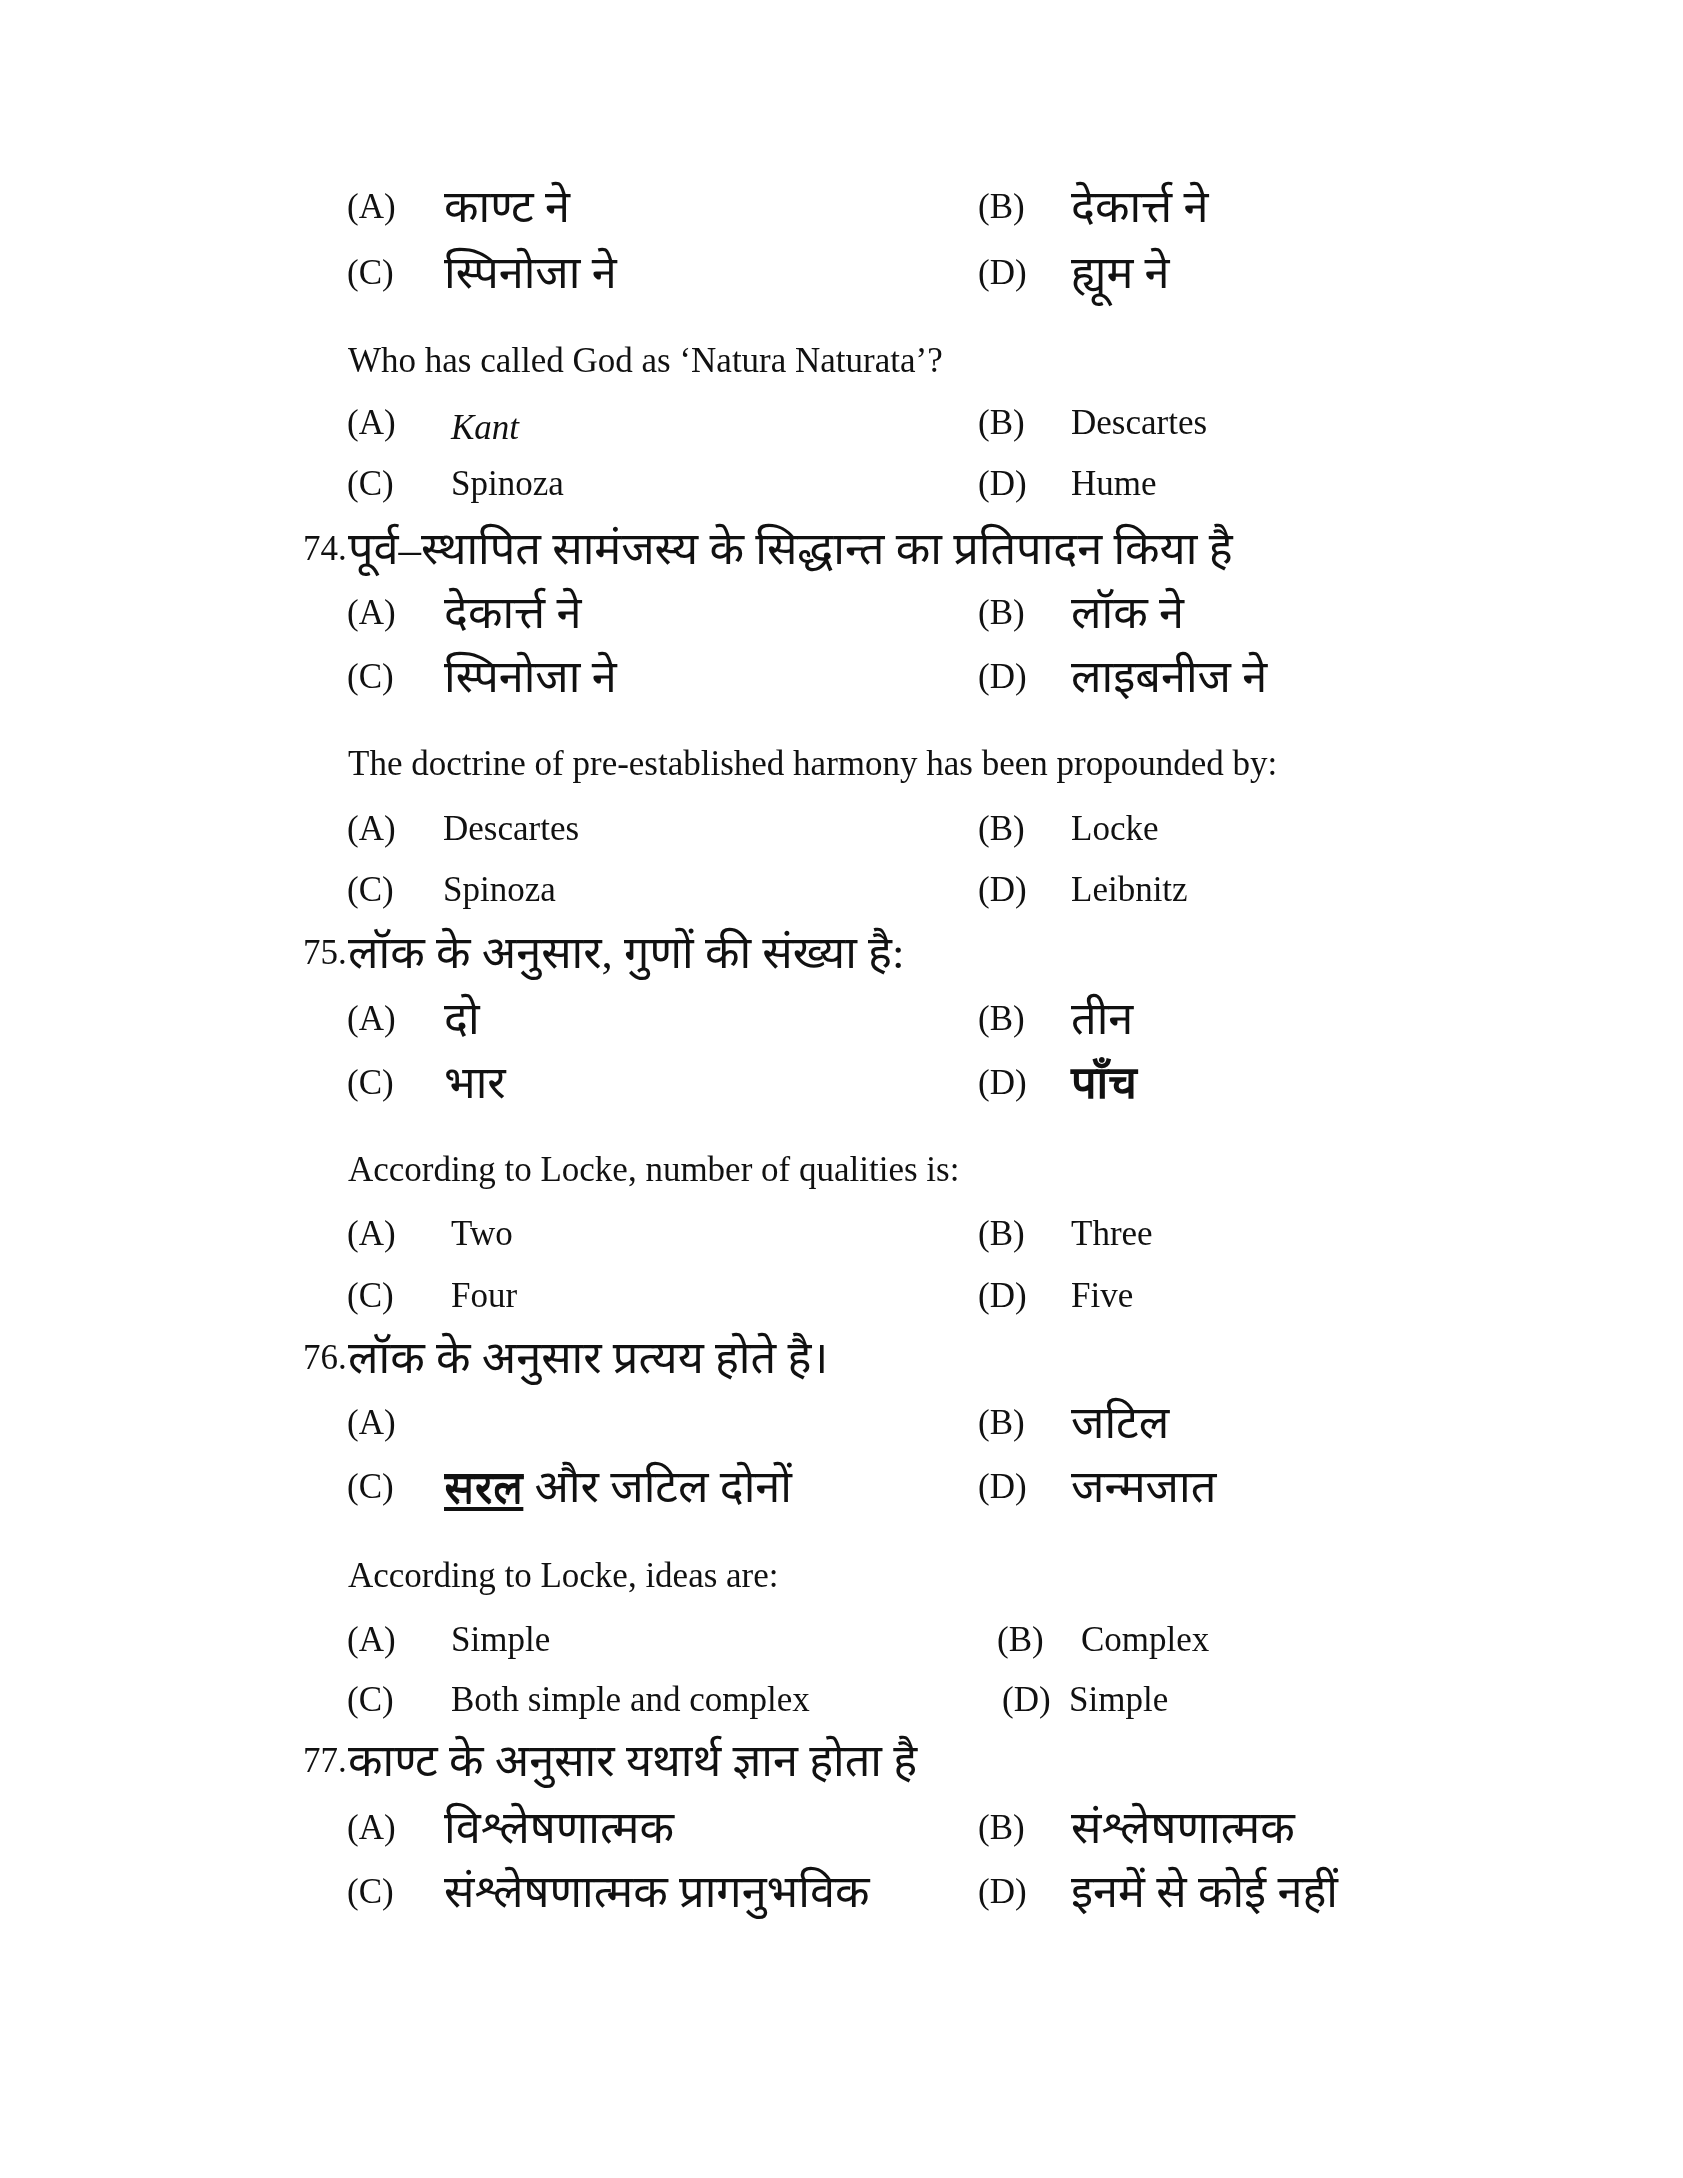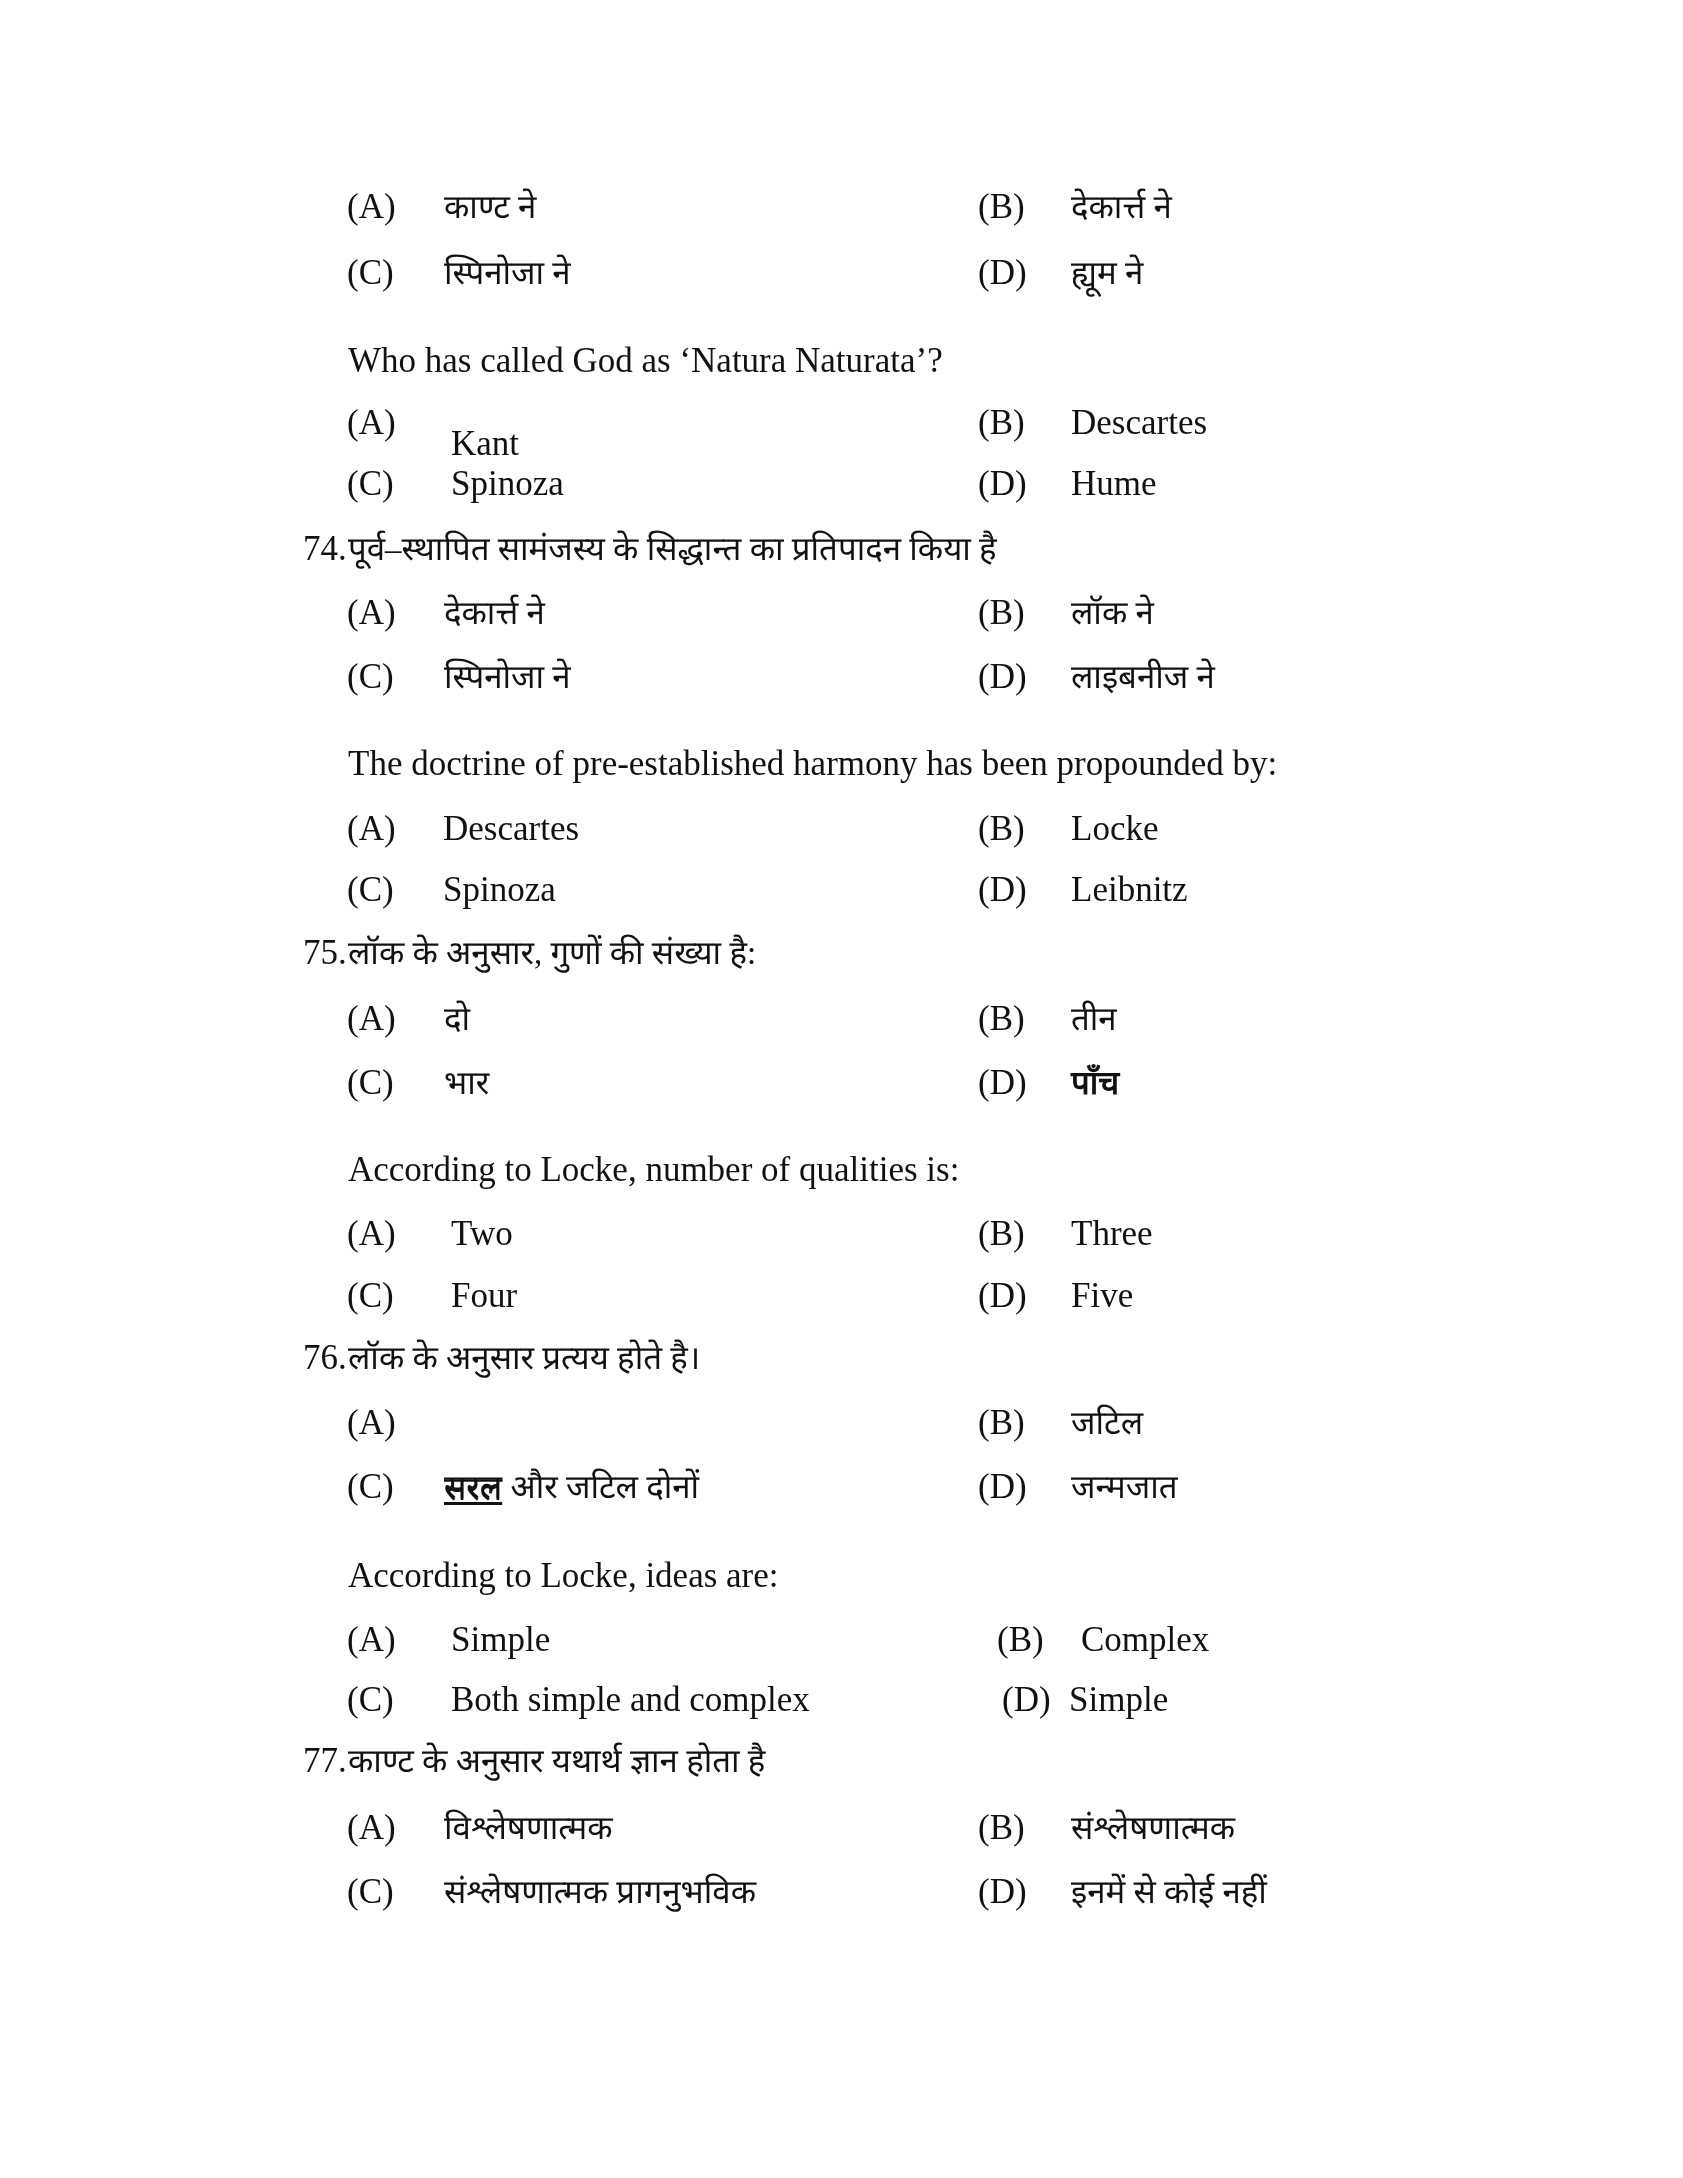--- a/index.html
+++ b/index.html
@@ -1,38 +1,38 @@
 <!DOCTYPE html>
 <html><head>
 <meta charset="utf-8">
 <style>
   html, body { margin: 0; padding: 0; background: #ffffff; }
   body { width: 1683px; height: 2178px; position: relative; overflow: hidden;
          font-family: "Liberation Serif", "DejaVu Serif", serif; color: #111111; }
   .line { position: absolute; height: 40px; line-height: 40px; font-size: 35px; white-space: nowrap; }
-  .hi { font-size: 33px; }
+  .hi { font-size: 45px; }
 </style>
 </head>
 <body>
 
 <div>
   <span class="line" style="left:347px; top:187px;">(A)</span>
   <span class="line hi" style="left:444px; top:187px;">काण्ट ने</span>
   <span class="line" style="left:978px; top:187px;">(B)</span>
   <span class="line hi" style="left:1071px; top:187px;">देकार्त्त ने</span>
   <span class="line" style="left:347px; top:253px;">(C)</span>
   <span class="line hi" style="left:444px; top:253px;">स्पिनोजा ने</span>
   <span class="line" style="left:978px; top:253px;">(D)</span>
   <span class="line hi" style="left:1071px; top:253px;">ह्यूम ने</span>
 </div>
 
 <div>
   <span class="line" style="left:348px; top:341px;">Who has called God as ‘Natura Naturata’?</span>
   <span class="line" style="left:347px; top:403px;">(A)</span>
-  <span class="line" style="left:451px; top:424px;">Kant</span>
+  <span class="line" style="left:451px; top:408px;font-style:italic;">Kant</span>
   <span class="line" style="left:978px; top:403px;">(B)</span>
   <span class="line" style="left:1071px; top:403px;">Descartes</span>
   <span class="line" style="left:347px; top:464px;">(C)</span>
   <span class="line" style="left:451px; top:464px;">Spinoza</span>
   <span class="line" style="left:978px; top:464px;">(D)</span>
   <span class="line" style="left:1071px; top:464px;">Hume</span>
 </div>
 
 <div>
   <span class="line" style="left:303px; top:529px;">74.</span>

